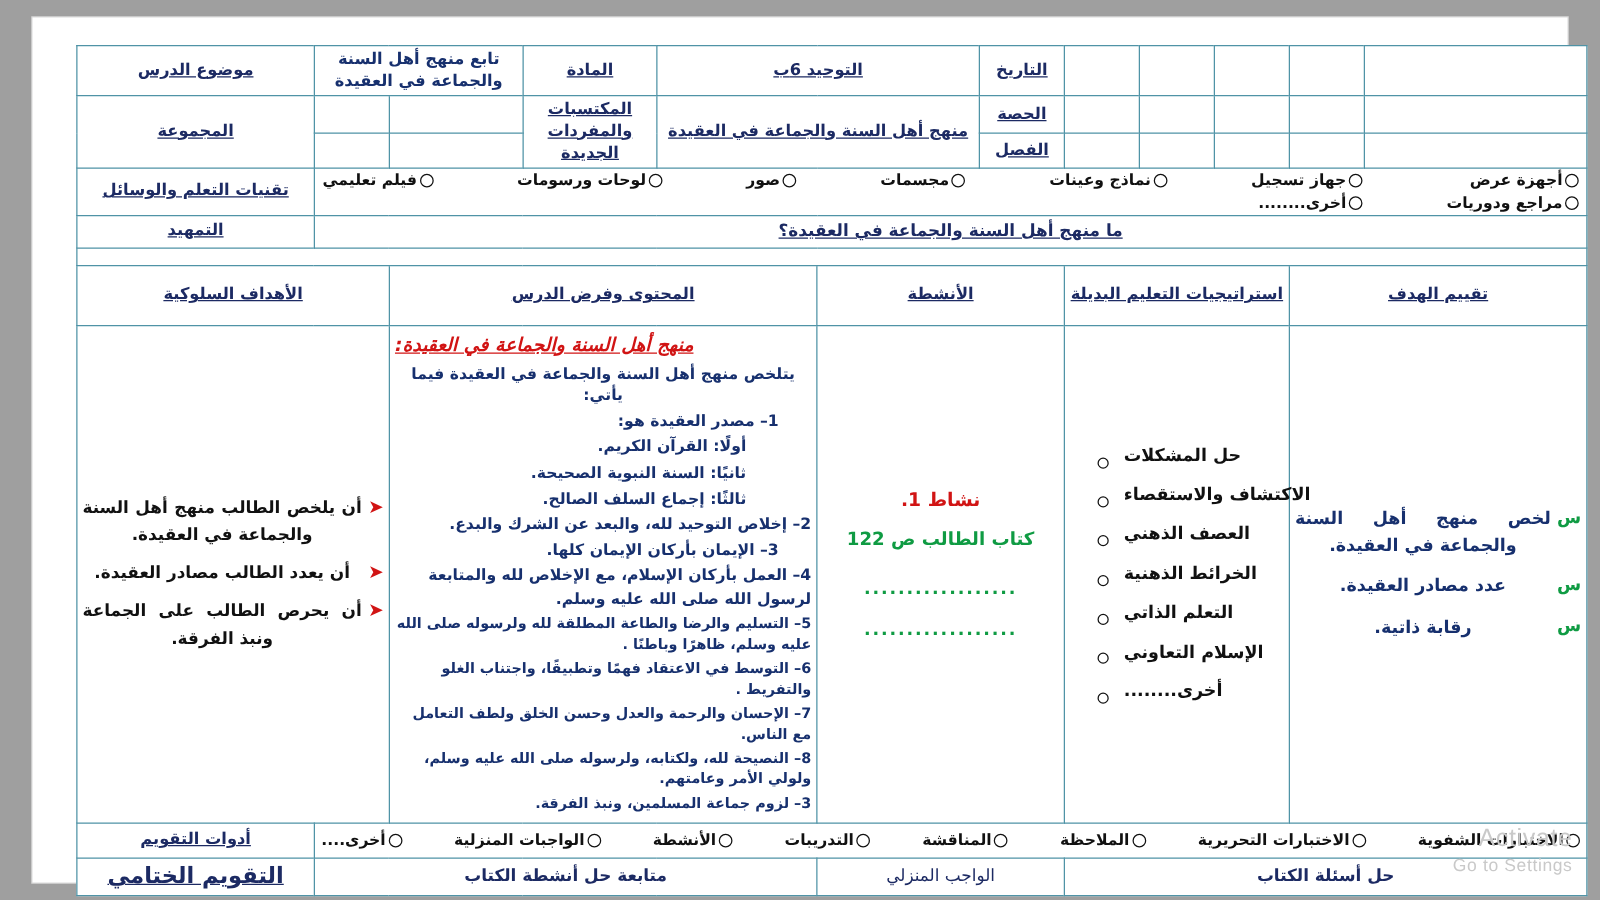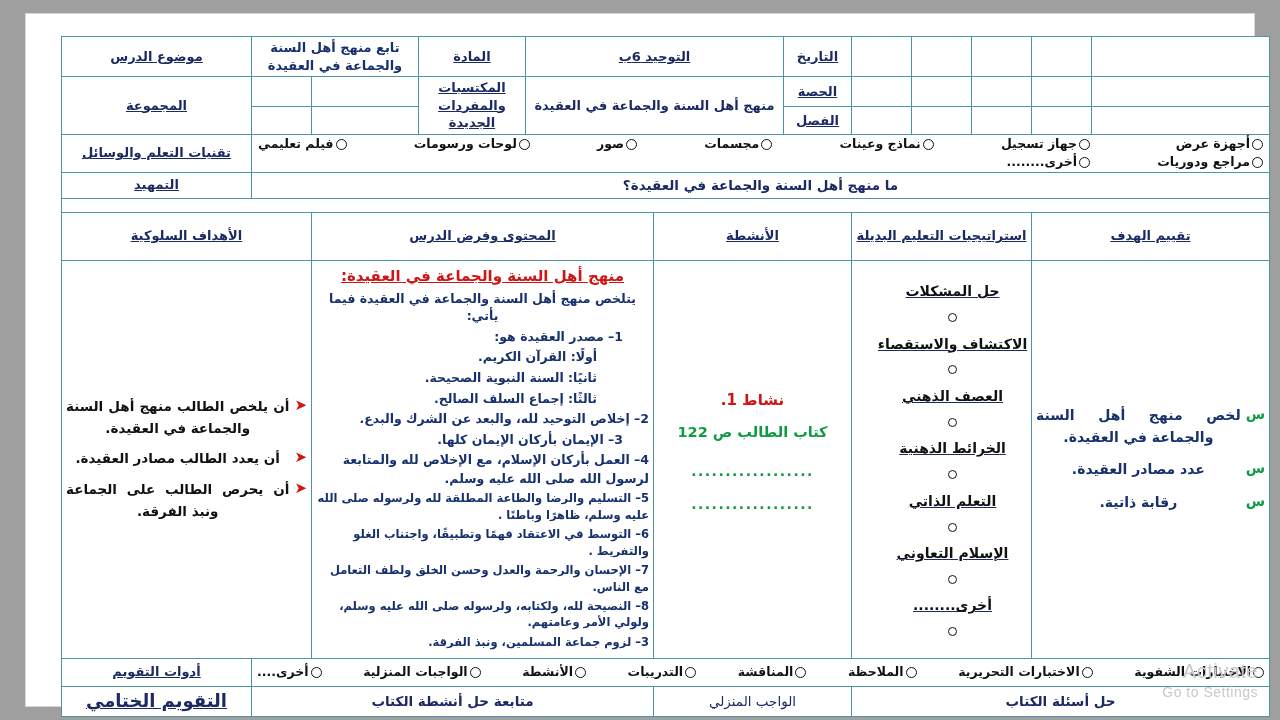--- a/index.html
+++ b/index.html
@@ -68,21 +68,21 @@
     font-size: 14px;
     text-decoration: underline;
   }
   .hdr-navy {
     color: #17306e;
     font-weight: bold;
     font-size: 14.5px;
     text-decoration: underline;
   }
   .red   { color: #d11414; font-weight: bold; }
-  .redul { color: #d11414; font-weight: bold; }
+  .redul { color: #d11414; font-weight: bold; text-decoration: underline; }
   .blue  { color: #17306e; font-weight: normal; }
   .tiny  { font-size: 11.5px; }
 
   
   .aids {
     display: flex;
     flex-direction: row;
     justify-content: space-between;
     align-items: flex-start;
     direction: rtl;
@@ -119,24 +119,25 @@
   .content-cell {
     text-align: right;
     vertical-align: top;
     padding: 5px 8px 5px 8px;
     direction: rtl;
   }
   .content-title {
     color: #d11414;
     font-weight: bold;
     font-size: 15px;
-    text-align: center;
+    text-align: left;
     text-decoration: underline;
     margin-bottom: 5px;
     letter-spacing: .2px;
+    font-style: italic;
   }
   .content-intro {
     color: #17306e;
     font-weight: bold;
     font-size: 12.5px;
     text-align: center;
     margin-bottom: 3px;
   }
   .c-line {
     color: #17306e;
@@ -180,28 +181,27 @@
   
   .act-cell { vertical-align: middle; padding: 6px 4px; }
   .act-title { color: #d11414; font-weight: bold; font-size: 15px; margin-bottom: 12px; }
   .act-sub   { color: #0f9b43; font-weight: bold; font-size: 14.5px; margin-bottom: 20px; }
   .act-dots  { color: #0f9b43; font-weight: bold; font-size: 14px; letter-spacing: 1.5px; margin: 14px 0; }
 
   
   .strat-cell { vertical-align: middle; padding: 6px 4px; }
   .strat {
     display: flex;
-    flex-direction: column;
-    align-items: center;
+    flex-direction: row;
+    align-items: flex-end;
     justify-content: flex-end;
     gap: 12px;
     direction: rtl;
     margin: 12.5px 0;
     padding-left: 22px;
-    text-decoration: underline;
   }
   .strat-bullet {
     display: inline-block;
     width: 7px; height: 7px;
     border: 1.3px solid #111;
     border-radius: 50%;
     flex: 0 0 auto;
     order: 2;
   }
   .strat-txt {

